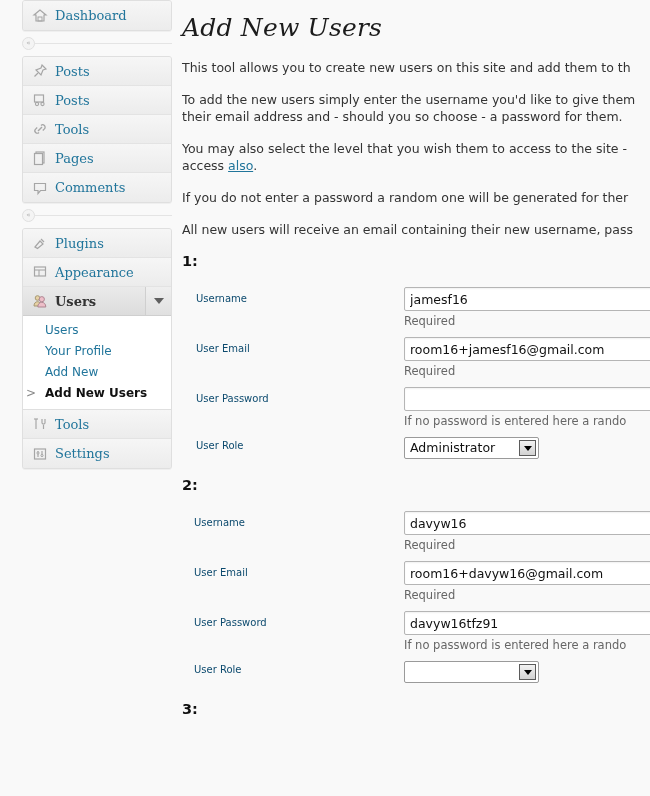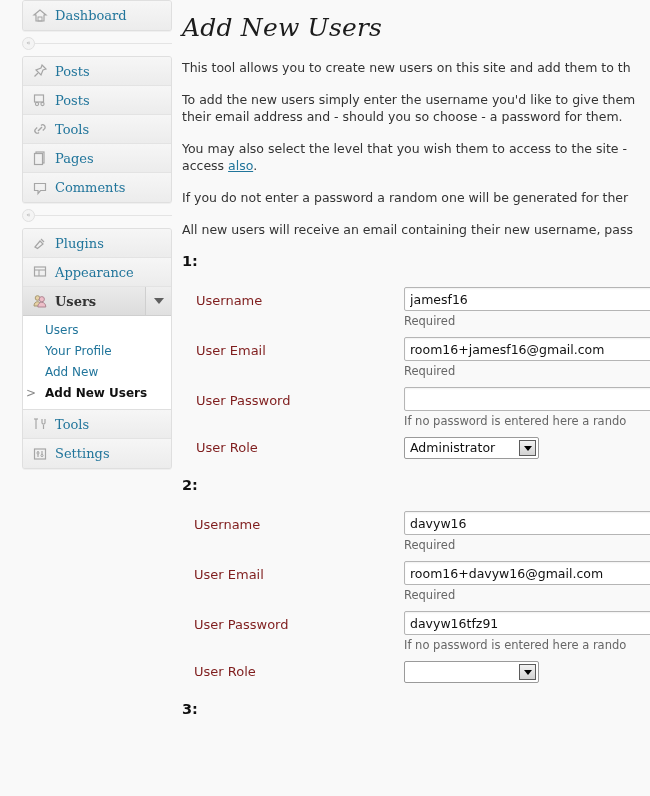--- a/index.html
+++ b/index.html
@@ -173,22 +173,22 @@
 
   .frow {
     display: flex;
     align-items: flex-start;
     margin-bottom: 6px;
     min-height: 44px;
   }
   .flabel {
     width: 222px;
     flex: 0 0 222px;
-    font-size: 13px;
-    color: #7f1d1d;
+    font-size: 10px;
+    color: #0c4a6e;
     padding-top: 6px;
     padding-left: 14px;
   }
   .sec2 .flabel { padding-left: 12px; }
   .fcell { flex: 1 1 auto; }
   input.txt {
     display: block;
     width: 296px;
     height: 24px;
     padding: 2px 5px;

